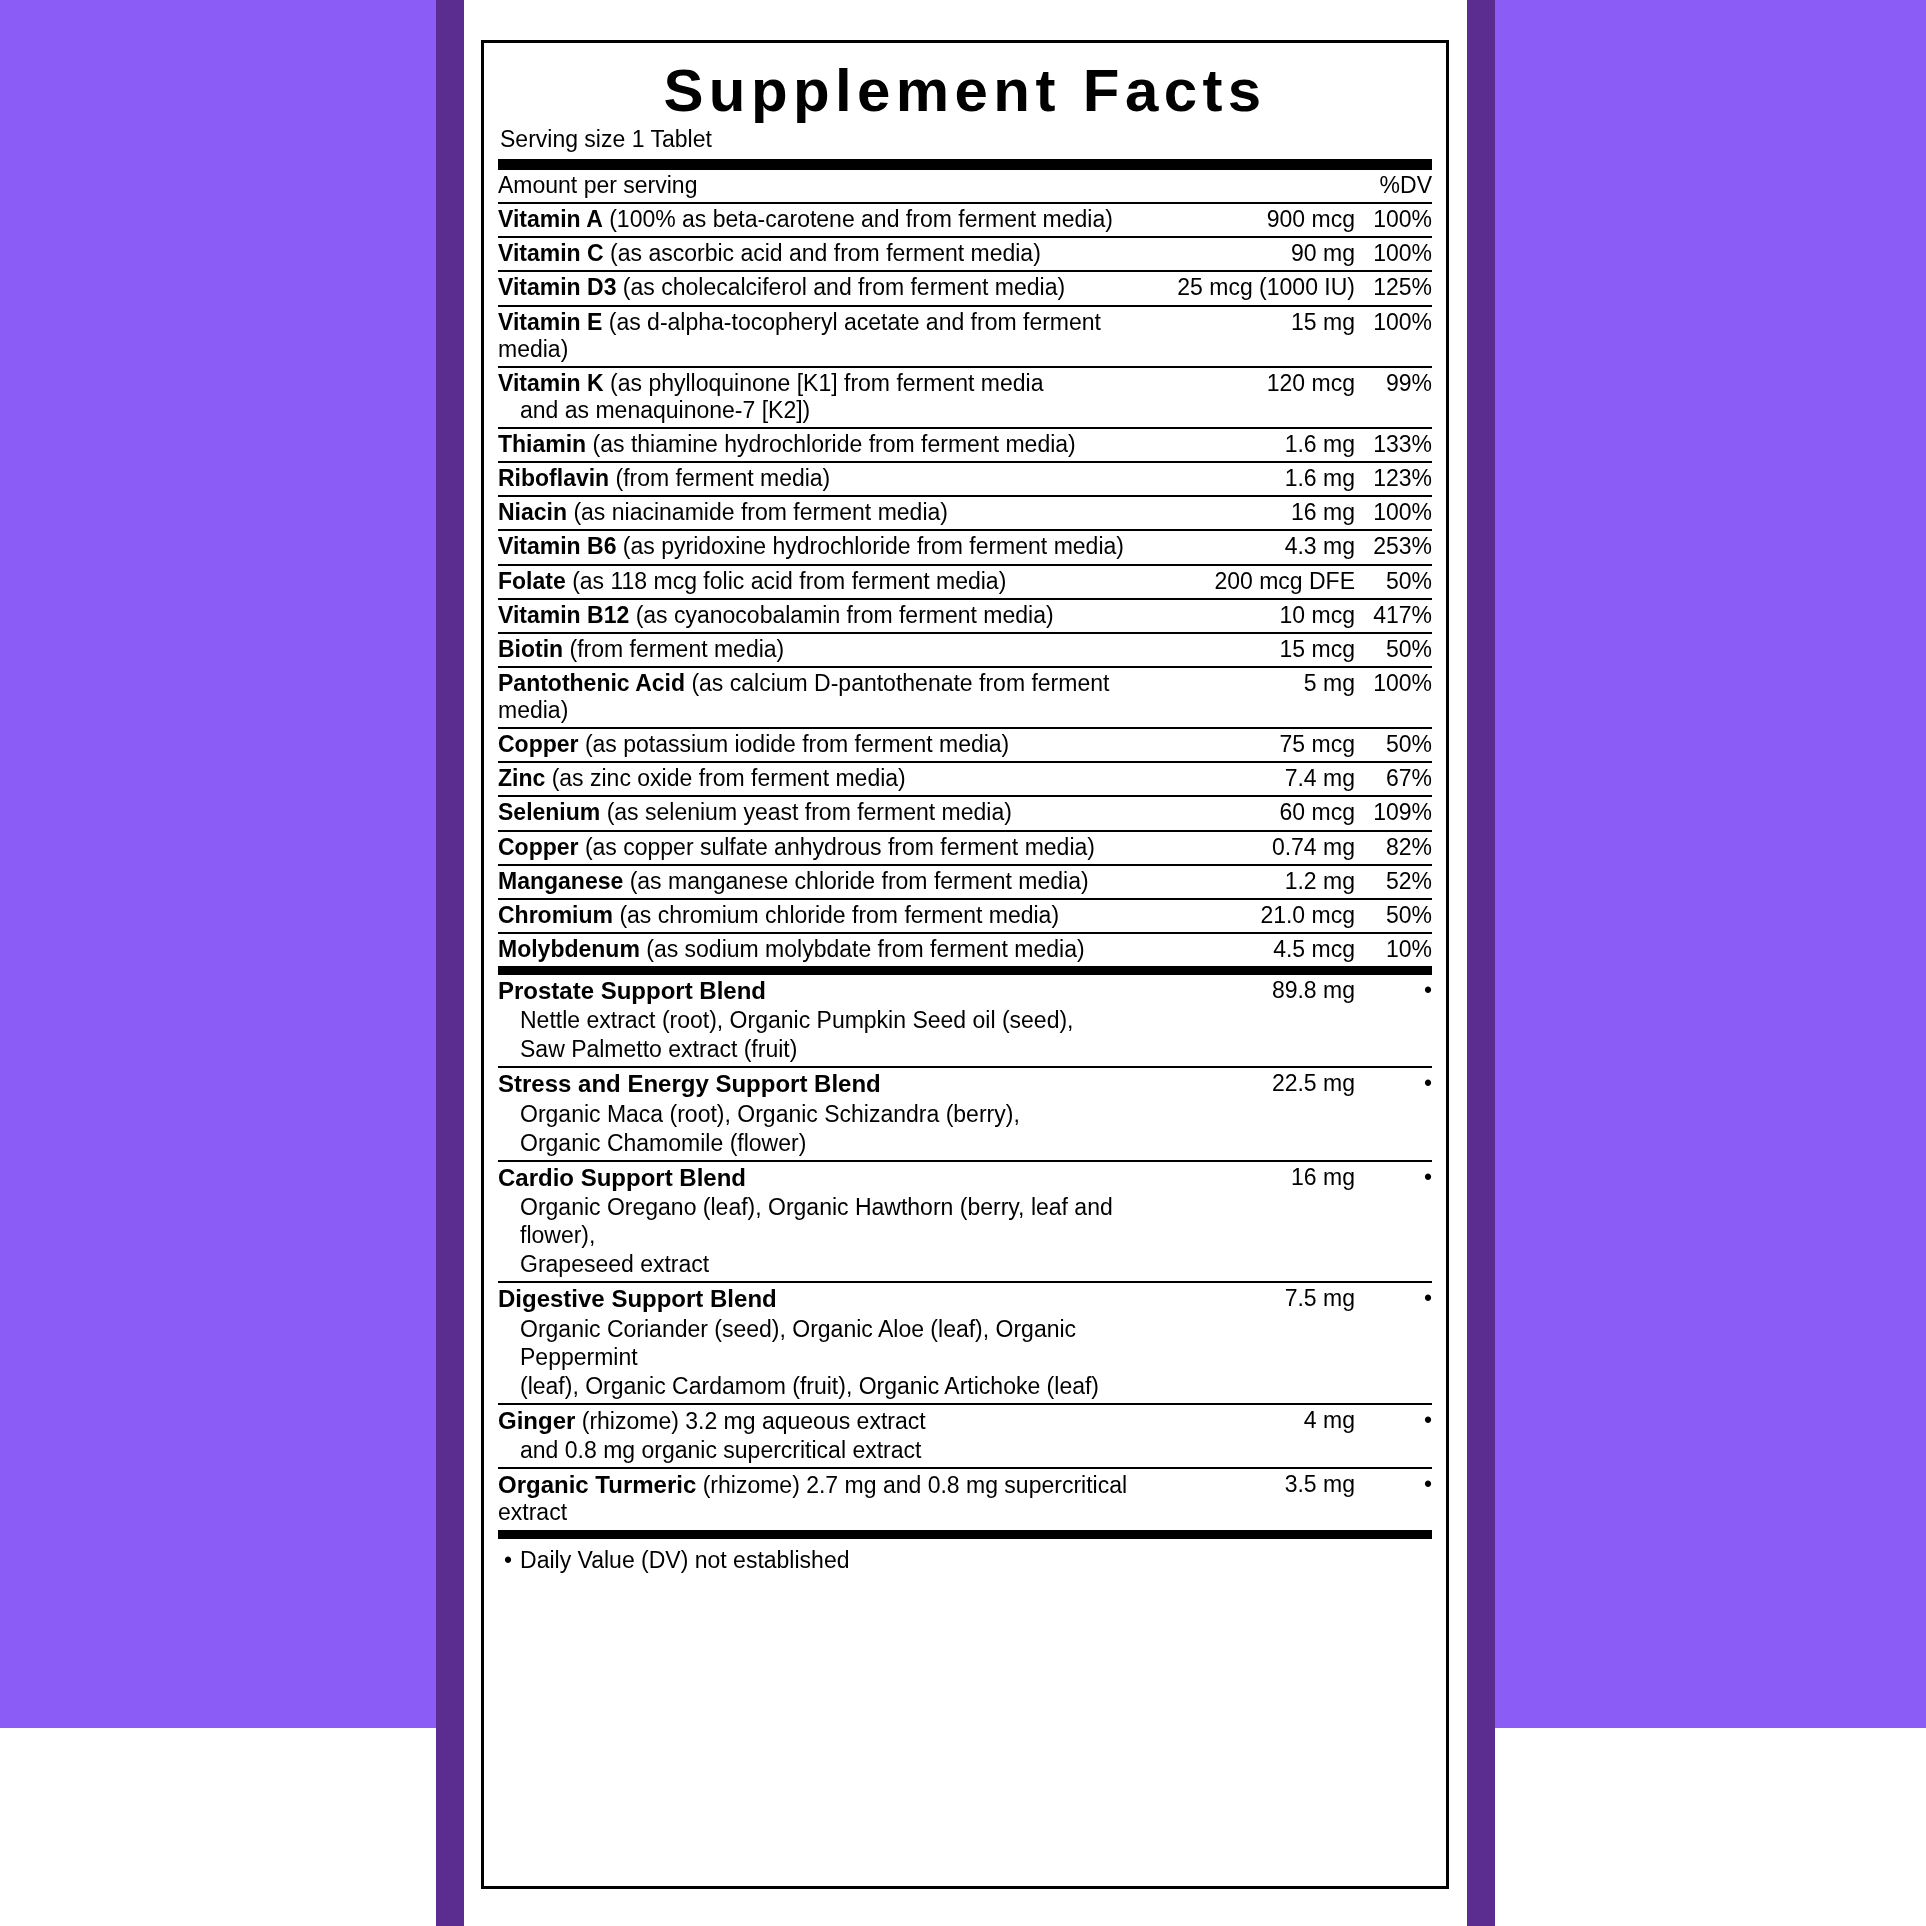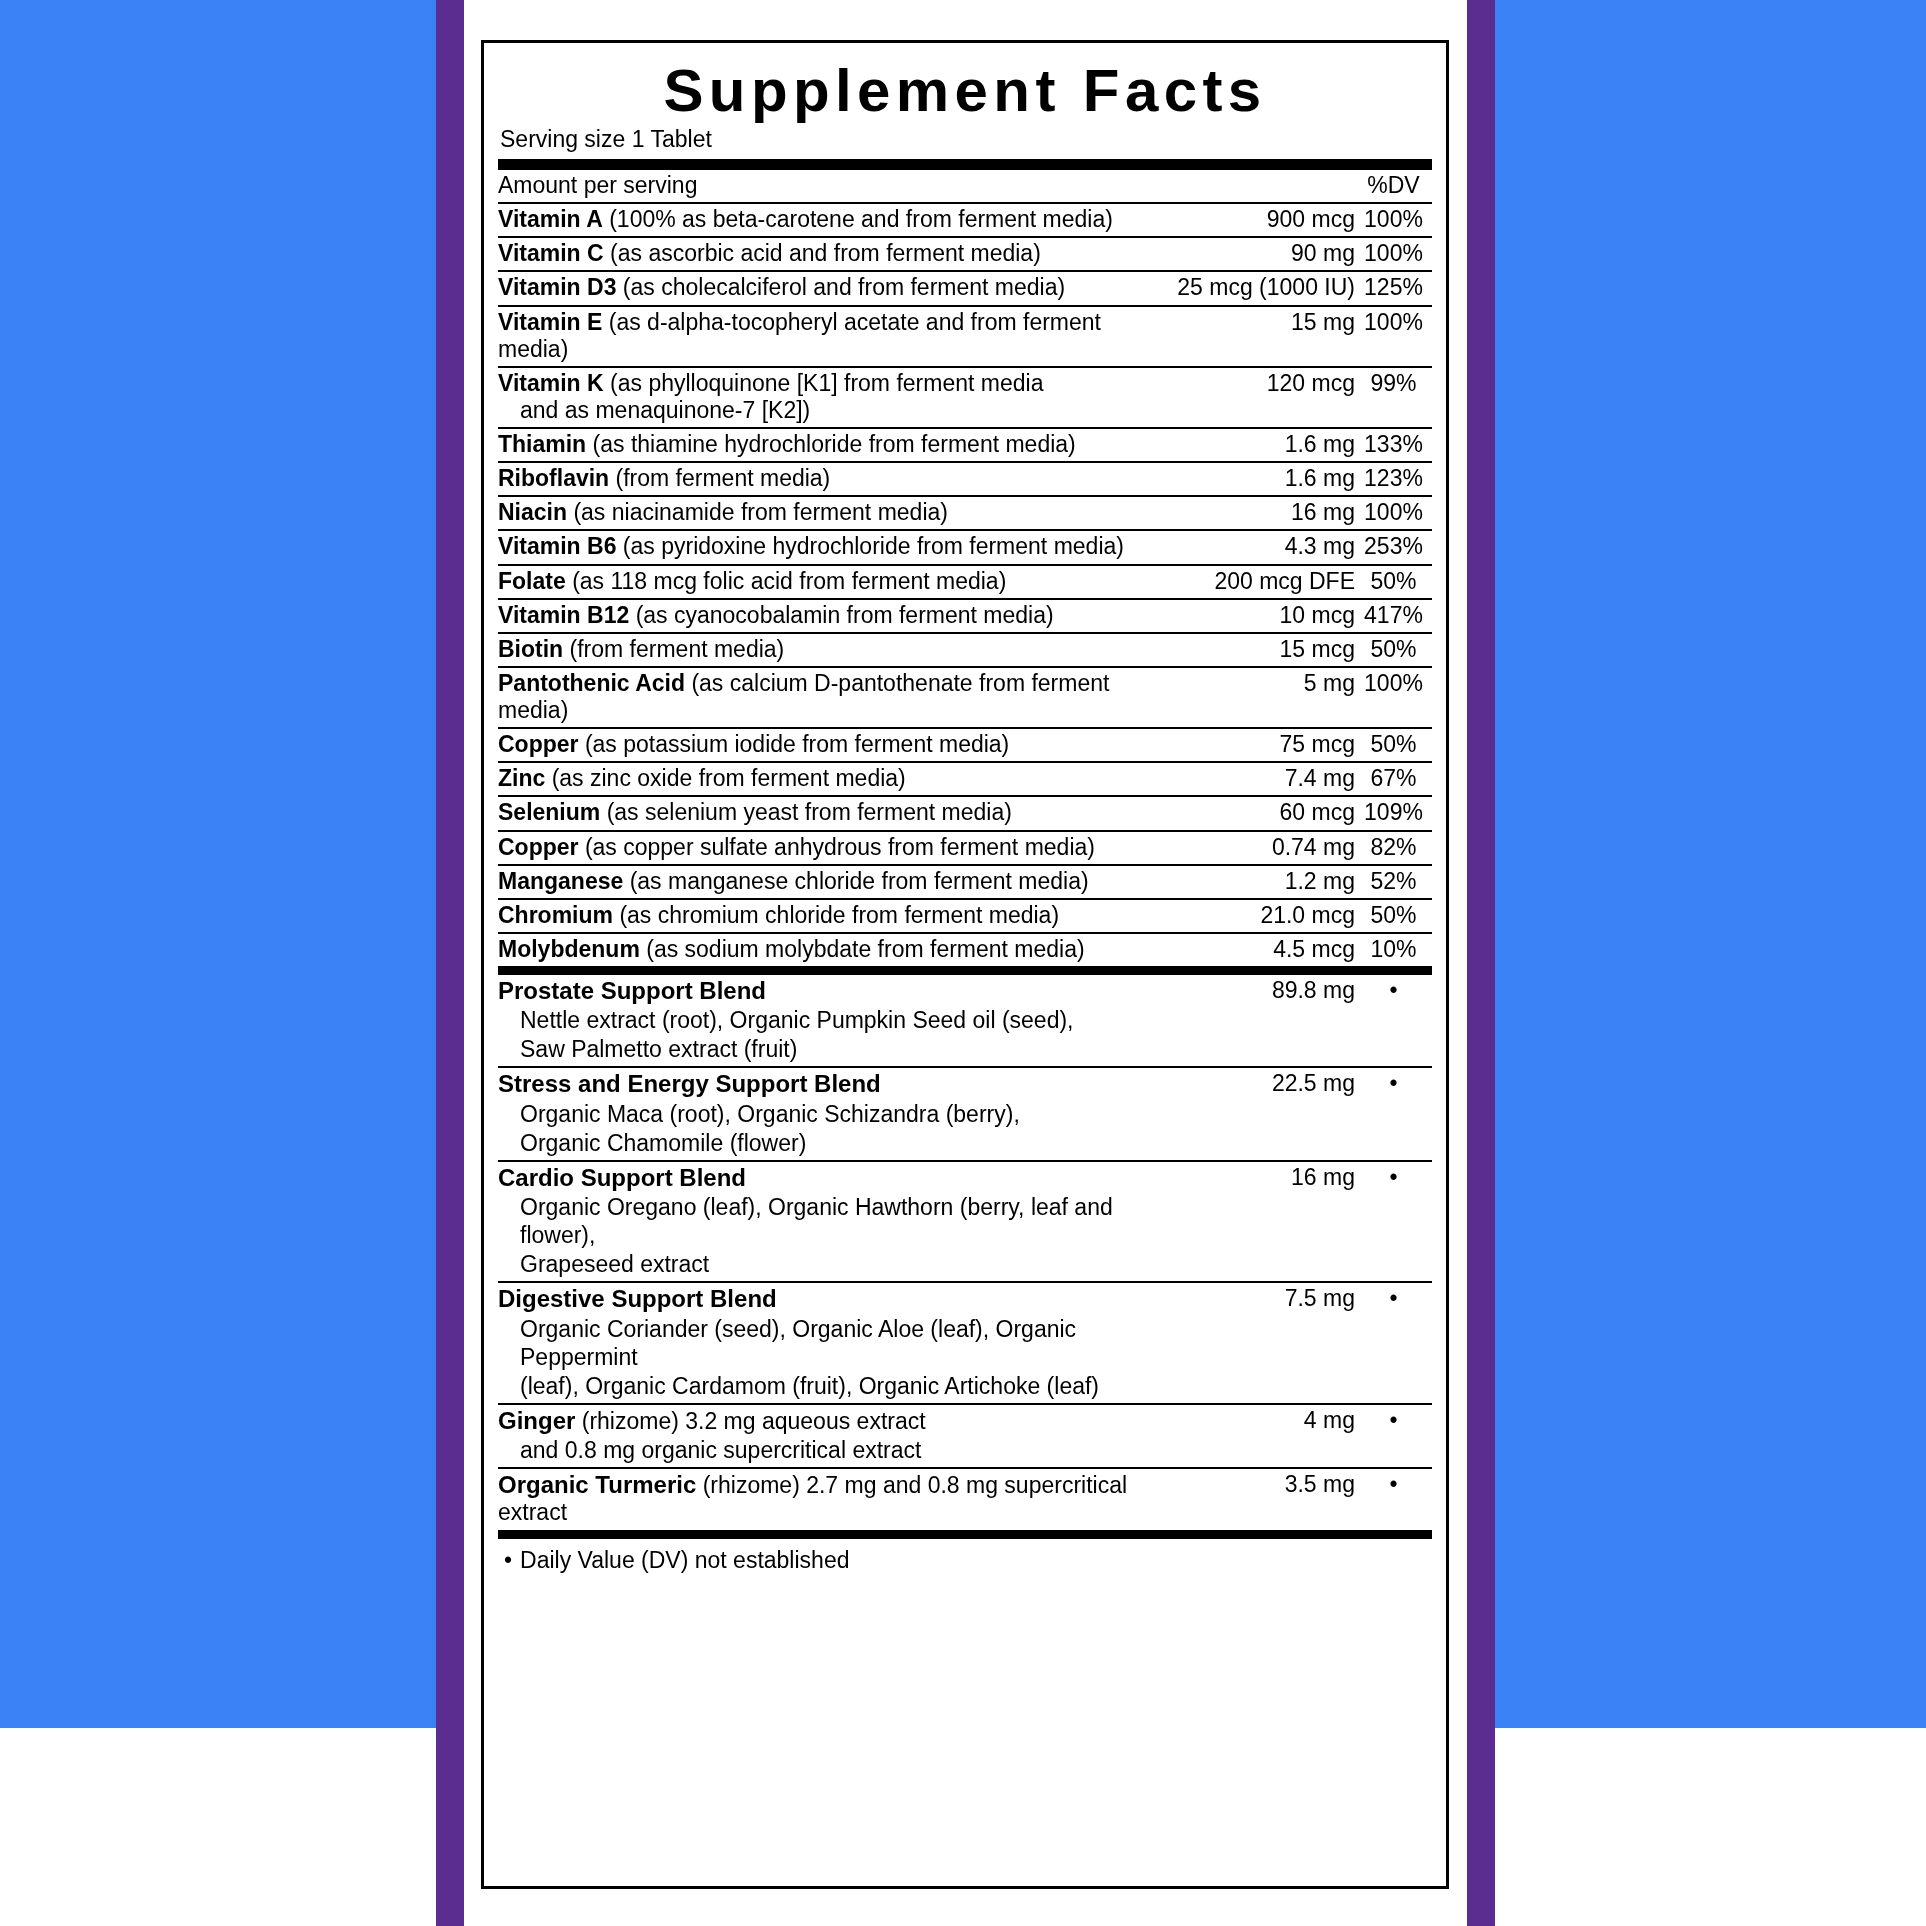--- a/index.html
+++ b/index.html
@@ -10,21 +10,21 @@
   body {
     width: 1927px;
     height: 1927px;
     font-family: "Liberation Sans", sans-serif;
     -webkit-font-smoothing: antialiased;
   }
   .page {
     position: relative;
     width: 1927px;
     height: 1728px;
-    background: #3b82f6;
+    background: #8b5cf6;
     box-sizing: border-box;
   }
   
   .purple-frame {
     position: absolute;
     left: 436px;
     top: 0px;
     width: 1059px;
     height: 1927px;
     border-left: 28px solid #5b2d90;
@@ -94,21 +94,21 @@
     line-height: 1.18;
   }
   td.name { padding-left: 2px; }
   td.amt {
     text-align: right;
     white-space: nowrap;
     padding-right: 10px;
     width: 198px;
   }
   td.dv {
-    text-align: center;
+    text-align: right;
     white-space: nowrap;
     width: 77px;
     padding-right: 4px;
   }
   tr.row > td { border-bottom: 2px solid #000; }
   tr.row:last-child > td { border-bottom: none; }
   .bold { font-weight: bold; }
   .hdr td {
     font-size: 23px;
     padding-top: 3px;

